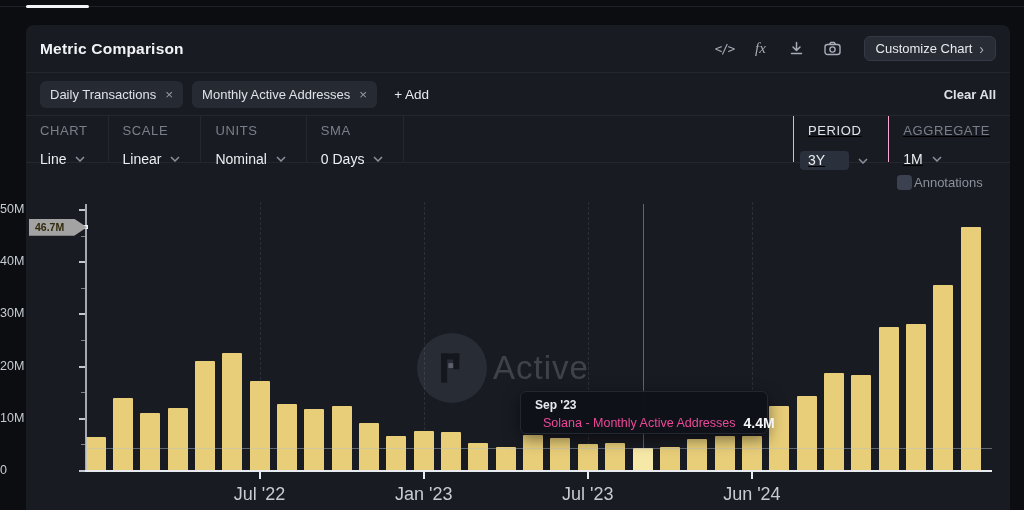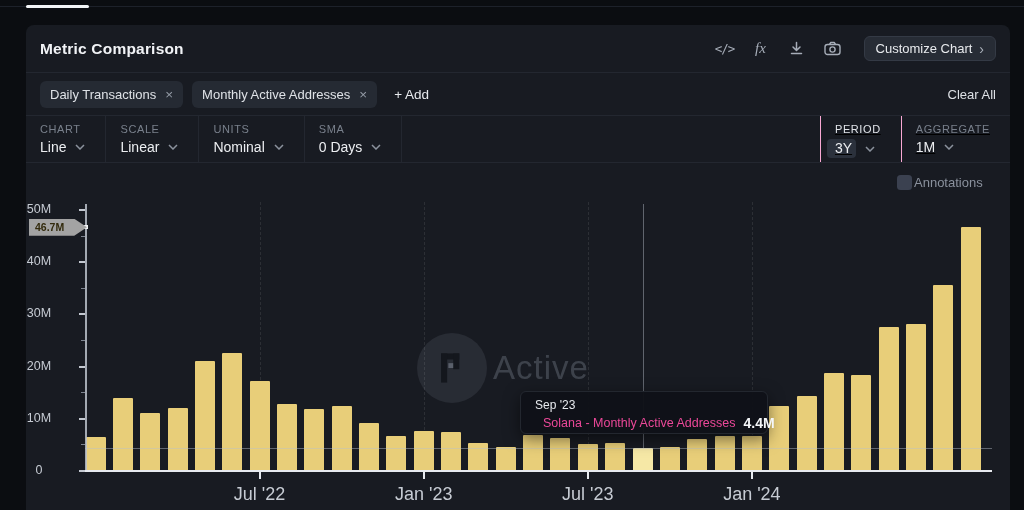--- a/index.html
+++ b/index.html
@@ -22,60 +22,60 @@
   .icon-code { font-family:"DejaVu Sans Mono", monospace; font-size:12.5px; letter-spacing:-1px; }
   .icon-fx { font-family:"Liberation Serif", serif; font-style:italic; font-size:15px; }
   .customize-btn { margin-left:8px; height:25px; background:#272c35; border:1px solid #343a45; border-radius:6px; color:#e8eaed; font-size:13px; display:flex; align-items:center; gap:7px; padding:0 11px; cursor:pointer; }
   .customize-btn .chev { color:#aab0ba; font-size:14px; }
 
   
   .chips-row { position:absolute; left:26px; top:72px; width:984px; height:43px; border-top:1px solid #232730; display:flex; align-items:center; padding:0 14px; }
   .chip { background:#252a33; border-radius:6px; height:27px; display:flex; align-items:center; gap:9px; padding:0 10px; font-size:13px; color:#dfe2e7; margin-right:9px; cursor:pointer; }
   .chip .x { color:#959ca7; font-size:13.5px; }
   .add-label { margin-left:8px; font-size:13.5px; color:#e8eaee; cursor:pointer; }
-  .clear-all { margin-left:auto; font-size:13px; color:#dde0e5; cursor:pointer; }
+  .clear-all { margin-left:auto; font-size:13px; color:#dde0e5; cursor:pointer;font-weight:bold; }
 
   
   .controls { position:absolute; left:26px; top:115px; width:984px; height:48px; border-top:1px solid #232730; border-bottom:1px solid #232730; display:flex; }
   .cgroup { padding:7px 20px 0 14px; border-right:1px solid #232730; cursor:pointer; }
   .cgroup:first-child { padding-left:14px; }
-  .clabel { font-size:11px; letter-spacing:.6px; color:#79808c; margin-bottom:4px; }
+  .clabel { font-size:13px; letter-spacing:.6px; color:#79808c; margin-bottom:13px; }
   .cvalue { font-size:14px; color:#eceef1; display:flex; align-items:center; gap:9px; }
   .cvalue svg { color:#8b929d; }
   .spacer { flex:1; }
   .cgroup.rgt { border-right:none; border-left:1px solid #f9a8d4;text-decoration:underline; }
   .clabel.bright { color:#e2e5ea; }
-  .pill { background:#2b313c; border-radius:4px; padding:1px 4px 2px 8px; margin-left:-8px; }
+  .pill { background:#2b313c; border-radius:4px; padding:1px 24px 2px 8px; margin-left:-8px; }
 
   
   .annot { position:absolute; left:897px; top:175px; display:flex; align-items:center; gap:2px; }
   .annot-box { width:15px; height:15px; border-radius:3.5px; background:#3b4150; cursor:pointer; }
   .annot-label { font-size:13px; color:#8a919d; }
 
   #plot { position:absolute; left:0; top:0; width:1024px; height:510px; }
-  .ylabel { position:absolute; left:0; width:78px; text-align:center; font-size:12.5px; color:#c6cbd3; z-index:4; }
+  .ylabel { position:absolute; left:0; width:78px; text-align:left; font-size:12.5px; color:#c6cbd3; z-index:4; }
   .ytick-major { position:absolute; left:79px; width:6px; height:2px; background:#c3c8d0; z-index:4; }
   .ytick-minor { position:absolute; left:81px; width:4px; height:1px; background:#7e8591; z-index:4; }
   .yaxis-line { position:absolute; left:85px; top:204px; width:2px; height:268px; background:#bcc2cb; opacity:.85; z-index:4; }
   .xaxis-line { position:absolute; left:85px; top:470px; width:907px; height:2px; background:#e7eaef; z-index:4; }
   .xtick { position:absolute; top:472px; width:2px; height:7px; background:#e7eaef; z-index:4; }
   .xlabel { position:absolute; top:484px; width:64px; margin-left:-32px; text-align:center; font-size:18px; color:#c6cbd3; z-index:4; }
   .vgrid { position:absolute; top:202px; height:268px; width:0; border-left:1px dashed rgba(255,255,255,.09); z-index:1; }
   .bar { position:absolute; z-index:2; border-radius:1px 1px 0 0; cursor:pointer; }
   .crosshair-v { position:absolute; top:204px; height:267px; width:1px; background:rgba(185,192,203,.45); z-index:1; }
   .crosshair-h { position:absolute; left:85px; width:907px; height:1px; background:rgba(185,192,203,.45); z-index:3; }
   .axis-marker { position:absolute; left:82px; width:6px; height:4px; background:#f0f2f5; z-index:5; }
 
   .badge { position:absolute; left:29px; width:58px; height:17px; background:#d9b763; clip-path:polygon(0 0, 78% 0, 100% 50%, 78% 100%, 0 100%); color:#322a0c; font-size:10.5px; font-weight:700; line-height:17px; padding-left:6px; z-index:6; }
 
   .wm-circle { position:absolute; left:417px; top:333px; width:70px; height:70px; border-radius:50%; background:rgba(140,148,162,.14); z-index:1; display:flex; align-items:center; justify-content:center; }
   .wm-text { position:absolute; left:493px; top:349px; font-size:33px; font-weight:500; letter-spacing:1px; color:rgba(150,158,172,.30); z-index:1; }
 
   .tooltip { position:absolute; left:520px; top:391px; width:248px; height:43px; background:rgba(16,18,24,.97); border:1px solid #23272f; border-radius:6px; box-shadow:0 5px 16px rgba(0,0,0,.5); z-index:7; padding:6px 14px; }
-  .tt-date { font-size:12px; font-weight:400; color:#e6e9ed; }
+  .tt-date { font-size:12px; font-weight:700; color:#e6e9ed; }
   .tt-row { display:flex; align-items:center; gap:8px; margin-top:3px; }
   .tt-marker { width:11px; height:4px; border-radius:2px; }
   .tt-label { font-size:12.5px; color:#ec4899; white-space:nowrap; }
   .tt-value { margin-left:auto; font-size:14px; font-weight:700; color:#f4f6f8; }
 </style>
 </head>
 <body>
 
 <div class="stage">
 
@@ -231,21 +231,21 @@
       <div class="xtick" style="left: 258.6px;"></div>
       <div class="xlabel" style="left: 259.6px;">Jul '22</div>
       <div class="vgrid" style="left: 423.7px;"></div>
       <div class="xtick" style="left: 422.7px;"></div>
       <div class="xlabel" style="left: 423.7px;">Jan '23</div>
       <div class="vgrid" style="left: 587.8px;"></div>
       <div class="xtick" style="left: 586.8px;"></div>
       <div class="xlabel" style="left: 587.8px;">Jul '23</div>
       <div class="vgrid" style="left: 751.9px;"></div>
       <div class="xtick" style="left: 750.9px;"></div>
-      <div class="xlabel" style="left: 751.9px;">Jan '24</div>
+      <div class="xlabel" style="left: 751.9px;">Jun '24</div>
       <div class="bar" title="Jan '22" style="left: 85.5px; top: 436.548px; width: 20px; height: 34.452px; background: rgb(232, 206, 121);"></div>
       <div class="bar" title="Feb '22" style="left: 112.85px; top: 398.442px; width: 20px; height: 72.558px; background: rgb(232, 206, 121);"></div>
       <div class="bar" title="Mar '22" style="left: 140.2px; top: 413.058px; width: 20px; height: 57.942px; background: rgb(232, 206, 121);"></div>
       <div class="bar" title="Apr '22" style="left: 167.55px; top: 408.36px; width: 20px; height: 62.64px; background: rgb(232, 206, 121);"></div>
       <div class="bar" title="May '22" style="left: 194.9px; top: 360.858px; width: 20px; height: 110.142px; background: rgb(232, 206, 121);"></div>
       <div class="bar" title="Jun '22" style="left: 222.25px; top: 353.028px; width: 20px; height: 117.972px; background: rgb(232, 206, 121);"></div>
       <div class="bar" title="Jul '22" style="left: 249.6px; top: 381.216px; width: 20px; height: 89.784px; background: rgb(232, 206, 121);"></div>
       <div class="bar" title="Aug '22" style="left: 276.95px; top: 403.662px; width: 20px; height: 67.338px; background: rgb(232, 206, 121);"></div>
       <div class="bar" title="Sep '22" style="left: 304.3px; top: 408.882px; width: 20px; height: 62.118px; background: rgb(232, 206, 121);"></div>
       <div class="bar" title="Oct '22" style="left: 331.65px; top: 406.272px; width: 20px; height: 64.728px; background: rgb(232, 206, 121);"></div>

